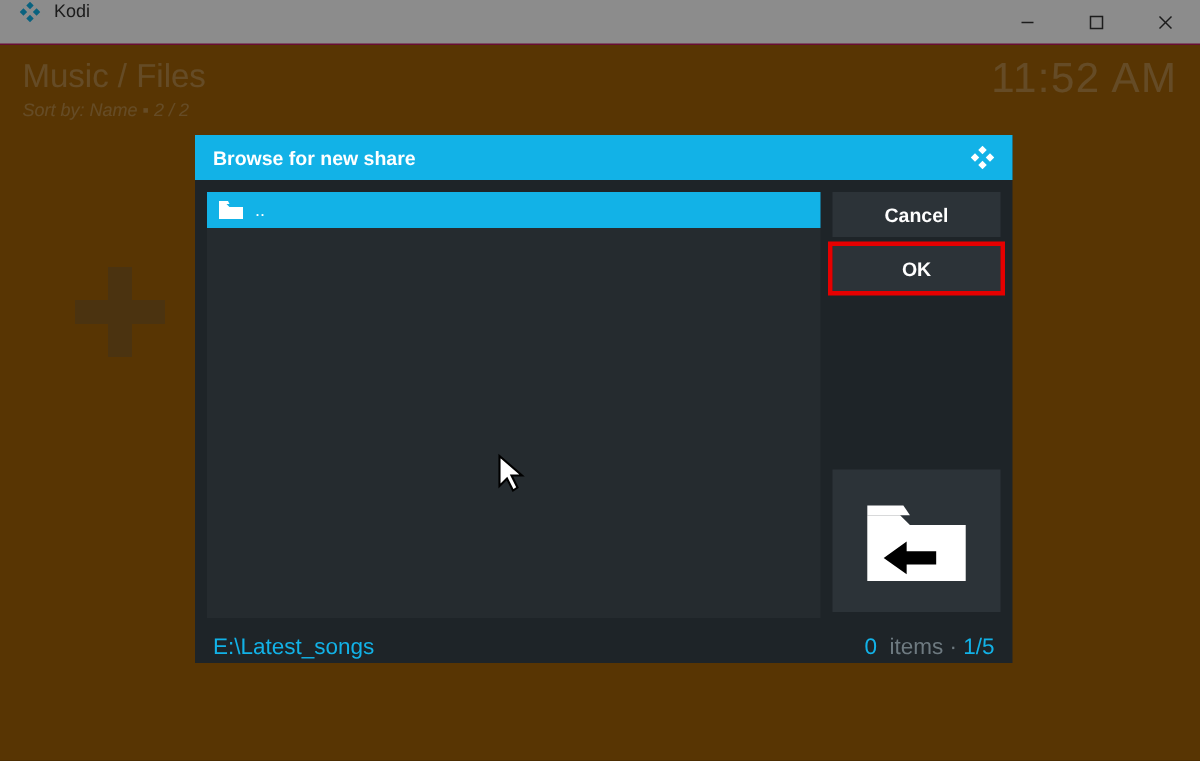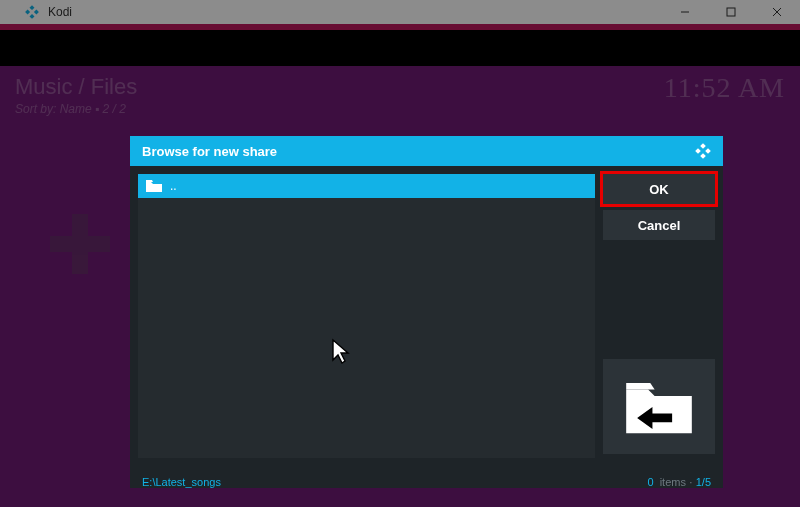--- a/index.html
+++ b/index.html
@@ -1,56 +1,56 @@
 <!DOCTYPE html>
 <html><head>
 <meta charset="utf-8">
 <style>
   * { margin:0; padding:0; box-sizing:border-box; font-family:"Segoe UI",Arial,sans-serif; }
   body { width:800px; height:507px; background:#000; overflow:hidden; position:relative; }
 
   
-  .winbar { height:30px; background:#fff; display:flex; align-items:center; padding-left:24px; border-bottom:6px solid #be185d; }
+  .winbar { height:30px; background:#fff; display:flex; align-items:flex-start; padding-left:12px; border-bottom:1px solid #be185d; }
   .winbar .appicon { width:16px; height:16px; margin-right:8px; display:flex; align-items:center; justify-content:center; }
   .winbar .apptitle { font-size:12px; color:#333; flex:1; }
   .winctrl { display:flex; }
   .winbtn { width:46px; height:30px; display:flex; align-items:center; justify-content:center; color:#333; font-size:12px; }
   .winbtn svg { display:block; }
 
   
-  .app { position:absolute; top:30px; left:0; right:0; bottom:0; background:#701a75; color:#fff;margin-top:36px; }
+  .app { position:absolute; top:30px; left:0; right:0; bottom:0; background:#a16207; color:#fff; }
 
   .bg-header { position:absolute; top:8px; left:15px; right:15px; opacity:.25; }
   .bg-header .crumb { font-size:22px; color:#fff; }
   .bg-header .sub   { font-size:12px; color:#fff; margin-top:2px;font-style:italic; }
-  .bg-header .clock { position:absolute; right:0; top:-2px; font-size:28px; color:#fff; letter-spacing:1px;font-family:Liberation Serif, serif; }
+  .bg-header .clock { position:absolute; right:0; top:-2px; font-size:28px; color:#fff; letter-spacing:1px; }
 
   .plus { position:absolute; top:148px; left:50px; width:60px; height:60px; opacity:.3; }
   .plus:before,.plus:after{content:"";position:absolute;background:#555;}
   .plus:before{left:22px;top:0;width:16px;height:60px;}
   .plus:after{top:22px;left:0;width:60px;height:16px;}
 
   
-  .dialog { position:absolute; top:70px; left:130px; width:593px; background:#1e2428; box-shadow:0 0 0 1000px rgba(0,0,0,.45); }
+  .dialog { position:absolute; top:60px; left:130px; width:545px; background:#1e2428; box-shadow:0 0 0 1000px rgba(0,0,0,.45); }
   .dheader{ height:30px; background:#12b2e7; display:flex; align-items:center; padding:0 12px; color:#fff; font-size:13px; font-weight:600;}
   .dheader .dtitle{flex:1;}
   .dheader .klogo{width:16px;height:16px;}
   .dbody { display:flex; }
   .dlist { flex:1; padding:8px; }
   .drow  { height:24px; background:#12b2e7; color:#fff; display:flex; align-items:center; padding:0 8px; font-size:12px; }
   .drow .ficon{ width:16px;height:12px;margin-right:8px;}
   .dlist-empty{ height:260px; background:#252b2f; margin-top:0; }
 
   .dside { width:120px; padding:8px 8px 8px 0; display:flex; flex-direction:column; }
   .dbtn { height:30px; background:#2c3338; color:#fff; display:flex; align-items:center; justify-content:center; font-size:13px; margin-bottom:6px; font-weight:600;}
   .dbtn.ok{ outline:3px solid #e60000; outline-offset:0; }
   .dside-spacer{flex:1;}
   .thumb{ height:95px; background:#2c3338; display:flex; align-items:center; justify-content:center; margin-bottom:4px;}
 
-  .dfooter{ height:22px; display:flex; align-items:flex-end; padding:0 12px; font-size:11px; color:#12b2e7;}
+  .dfooter{ height:22px; display:flex; align-items:center; padding:0 12px; font-size:15px; color:#12b2e7;}
   .dfooter .path{flex:1;}
   .dfooter .count .muted{color:#6e7a80;}
 
   .cursor{position:absolute; top:272px; left:330px; width:22px; height:28px; pointer-events:none;}
 </style>
 </head>
 <body>
 
 <div class="winbar">
   <span class="appicon">
@@ -113,22 +113,22 @@
             <svg viewBox="0 0 16 12" width="16" height="12">
                 <path fill="#fff" d="M0 2h5l2 2h9v8H0z"></path>
                 <path fill="#fff" d="M0 0h6l1 2H0z"></path>
               </svg>
           </span>
           <span>..</span>
         </div>
         <div class="dlist-empty"></div>
       </div>
       <div class="dside">
+        <div class="dbtn">Cancel</div>
         <div class="dbtn ok">OK</div>
-        <div class="dbtn">Cancel</div>
         <div class="dside-spacer"></div>
         <div class="thumb">
           <svg viewBox="0 0 64 52" width="70" height="60">
             <path fill="#fff" d="M2 10h20l6 6h34v34H2z"></path>
             <path fill="#fff" d="M2 4h22l4 6H2z"></path>
             <path fill="#000" d="M44 32H26v-6L12 36l14 10v-6h18z"></path>
           </svg>
         </div>
       </div>
     </div>

